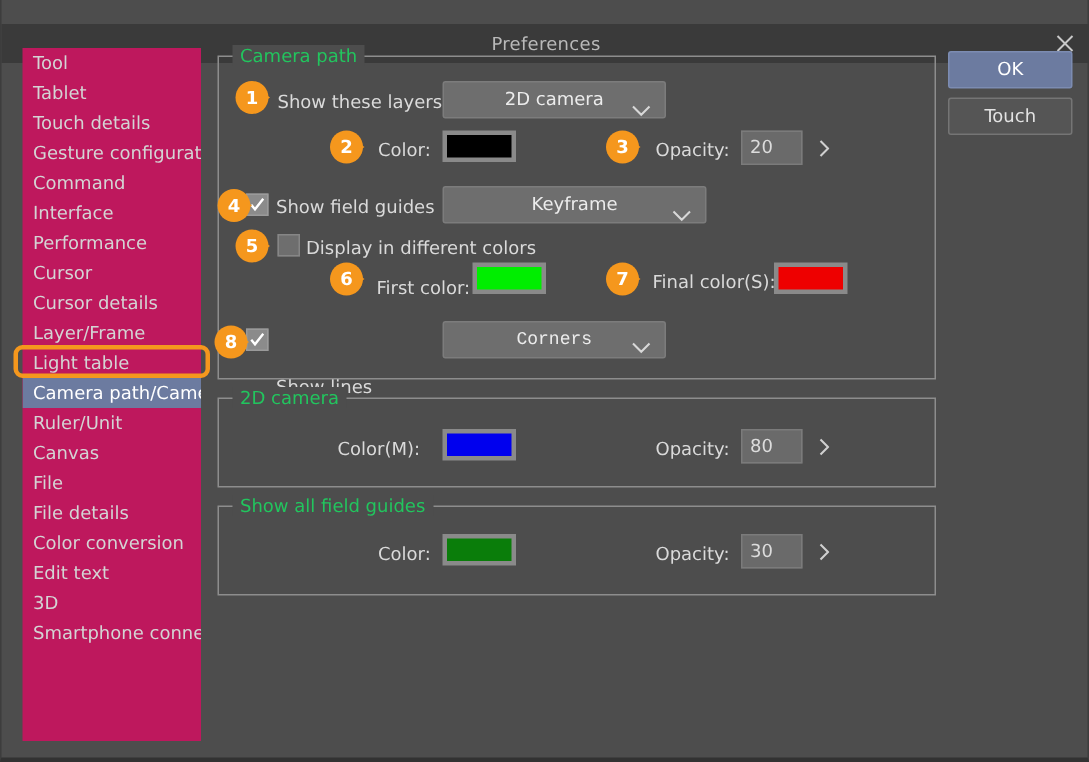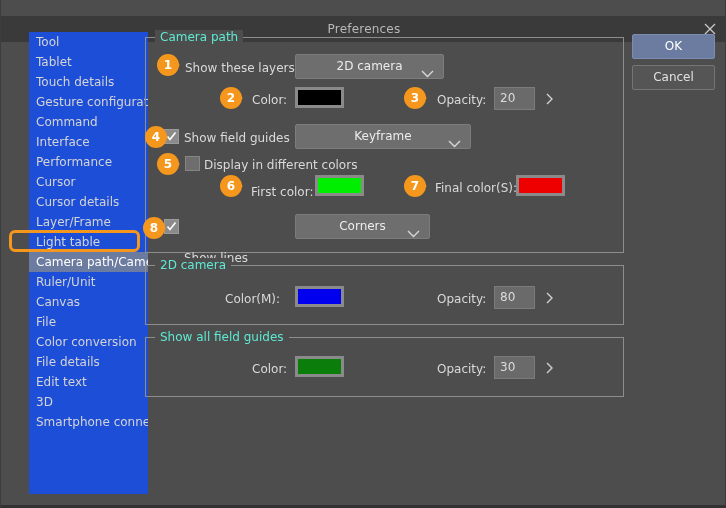--- a/index.html
+++ b/index.html
@@ -51,24 +51,24 @@
     display: flex;
     align-items: center;
     justify-content: center;
     cursor: pointer;
   }
   #close-btn svg { display:block; }
 
   
   #sidebar {
     position: absolute;
-    left: 28px; top: 32px;
+    left: 14px; top: 32px;
     width: 119px;
     height: 462px;
-    background: #1d4ed8;
+    background: #be185d;
     overflow: hidden;
   }
   .side-item {
     position: relative;
     height: 20px;
     line-height: 20px;
     padding-left: 7px;
     color: #d4d4d4;
     font-size: 12px;
     white-space: nowrap;
@@ -96,21 +96,21 @@
     position: absolute;
     border: 1px solid #8d8d8d;
     box-sizing: border-box;
   }
   .group-title {
     position: absolute;
     top: -8px;
     left: 9px;
     padding: 0 5px;
     background: #4d4d4d;
-    color: #5eead4;
+    color: #22c55e;
     font-size: 12px;
     white-space: nowrap;
   }
 
   #group-camera-path { left: 144px; top: 37px;  width: 479px; height: 216px; }
   #group-2d-camera   { left: 144px; top: 265px; width: 479px; height: 60px; }
   #group-all-guides  { left: 144px; top: 337px; width: 479px; height: 60px; }
 
   
   .lbl {
@@ -266,30 +266,30 @@
       <div class="side-item">Interface</div>
       <div class="side-item">Performance</div>
       <div class="side-item">Cursor</div>
       <div class="side-item">Cursor details</div>
       <div class="side-item">Layer/Frame</div>
       <div class="side-item">Light table</div>
       <div class="side-item selected">Camera path/Camera</div>
       <div class="side-item">Ruler/Unit</div>
       <div class="side-item">Canvas</div>
       <div class="side-item">File</div>
+      <div class="side-item">File details</div>
       <div class="side-item">Color conversion</div>
-      <div class="side-item">File details</div>
       <div class="side-item">Edit text</div>
       <div class="side-item">3D</div>
       <div class="side-item">Smartphone connection</div>
     </div>
   <div id="sel-ring"></div>
 
   <div class="sbtn" id="btn-ok">OK</div>
-  <div class="sbtn" id="btn-cancel">Cancel</div>
+  <div class="sbtn" id="btn-cancel">Touch</div>
 
   <div class="group" id="group-camera-path">
     <div class="group-title">Camera path</div>
   </div>
 
   <div class="badge" style="left:156px; top:54px;">
     <div class="btail"></div>
       <div class="bcircle"></div>
     <div class="bnum">1</div>
   </div>
@@ -378,21 +378,21 @@
     <div class="btail"></div>
       <div class="bcircle"></div>
     <div class="bnum">8</div>
   </div>
   <div class="cbox checked" style="left:163px; top:219px;">
     <svg width="11" height="11" viewBox="0 0 11 11">
         <polyline points="1.5,5.5 4,8.5 9.5,1.5" fill="none" stroke="#ffffff" stroke-width="1.6"></polyline>
       </svg>
   </div>
   <div class="lbl" style="left:183px; top:220px;margin-top:30px;">Show lines</div>
-  <div class="dropdown" style="left:294px; top:214px; width:135px;">
+  <div class="dropdown" style="left:294px; top:214px; width:149px;font-family:Liberation Mono, monospace;">
     <div class="dd-text">Corners</div>
     <span class="dd-chev">
       <svg width="13" height="8" viewBox="0 0 13 8">
           <polyline points="1,1 6.5,6.5 12,1" fill="none" stroke="#d8d8d8" stroke-width="1.4"></polyline>
         </svg>
     </span>
   </div>
 
   <div class="group" id="group-2d-camera">
     <div class="group-title">2D camera</div>

